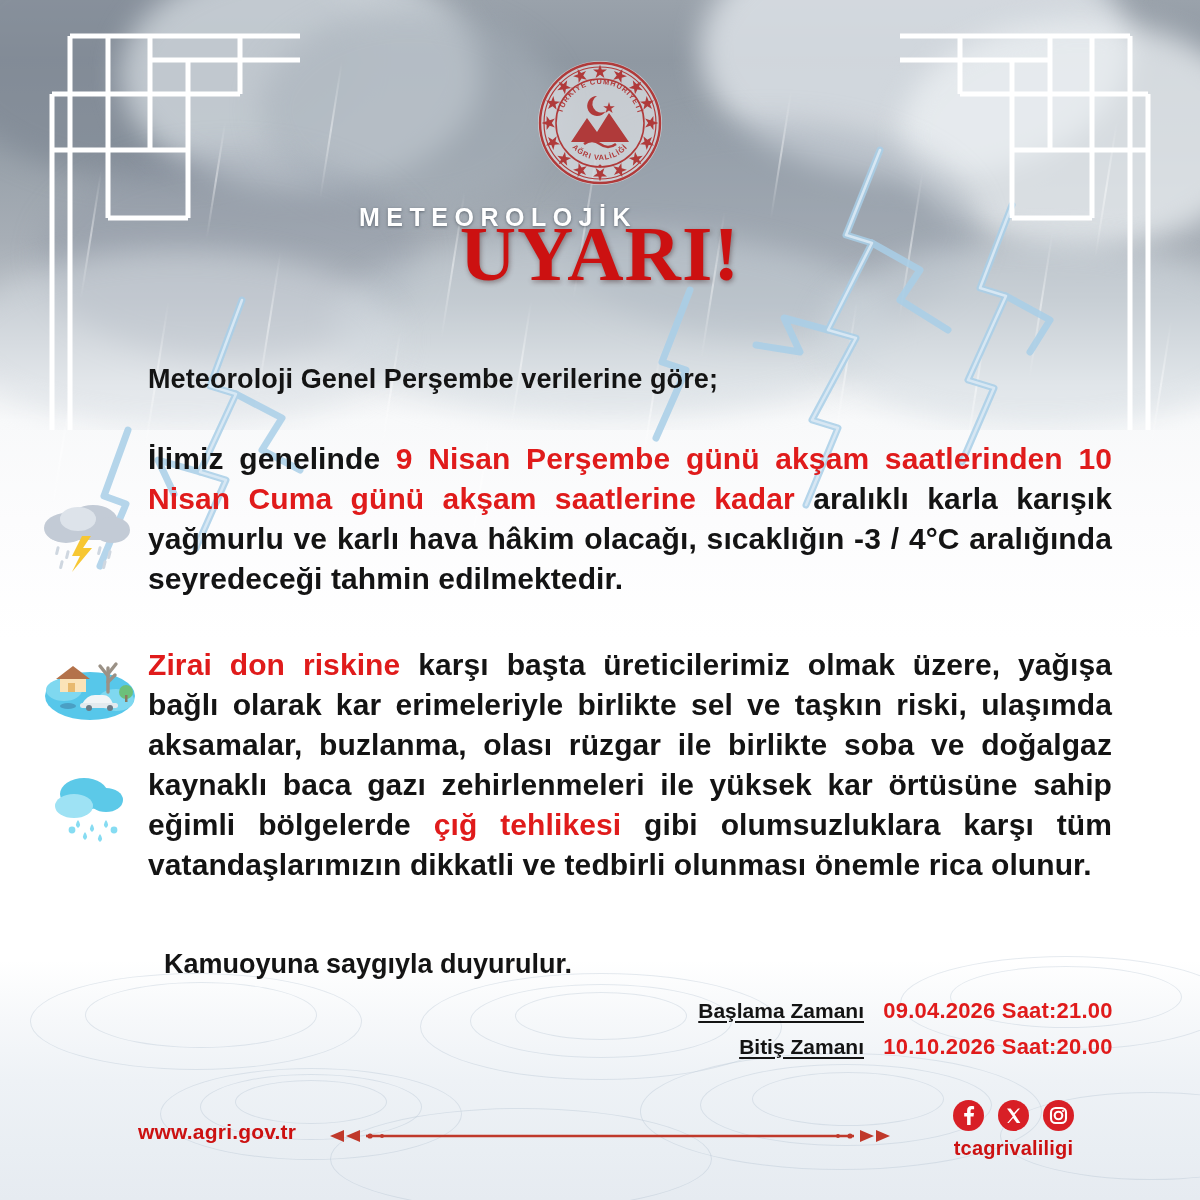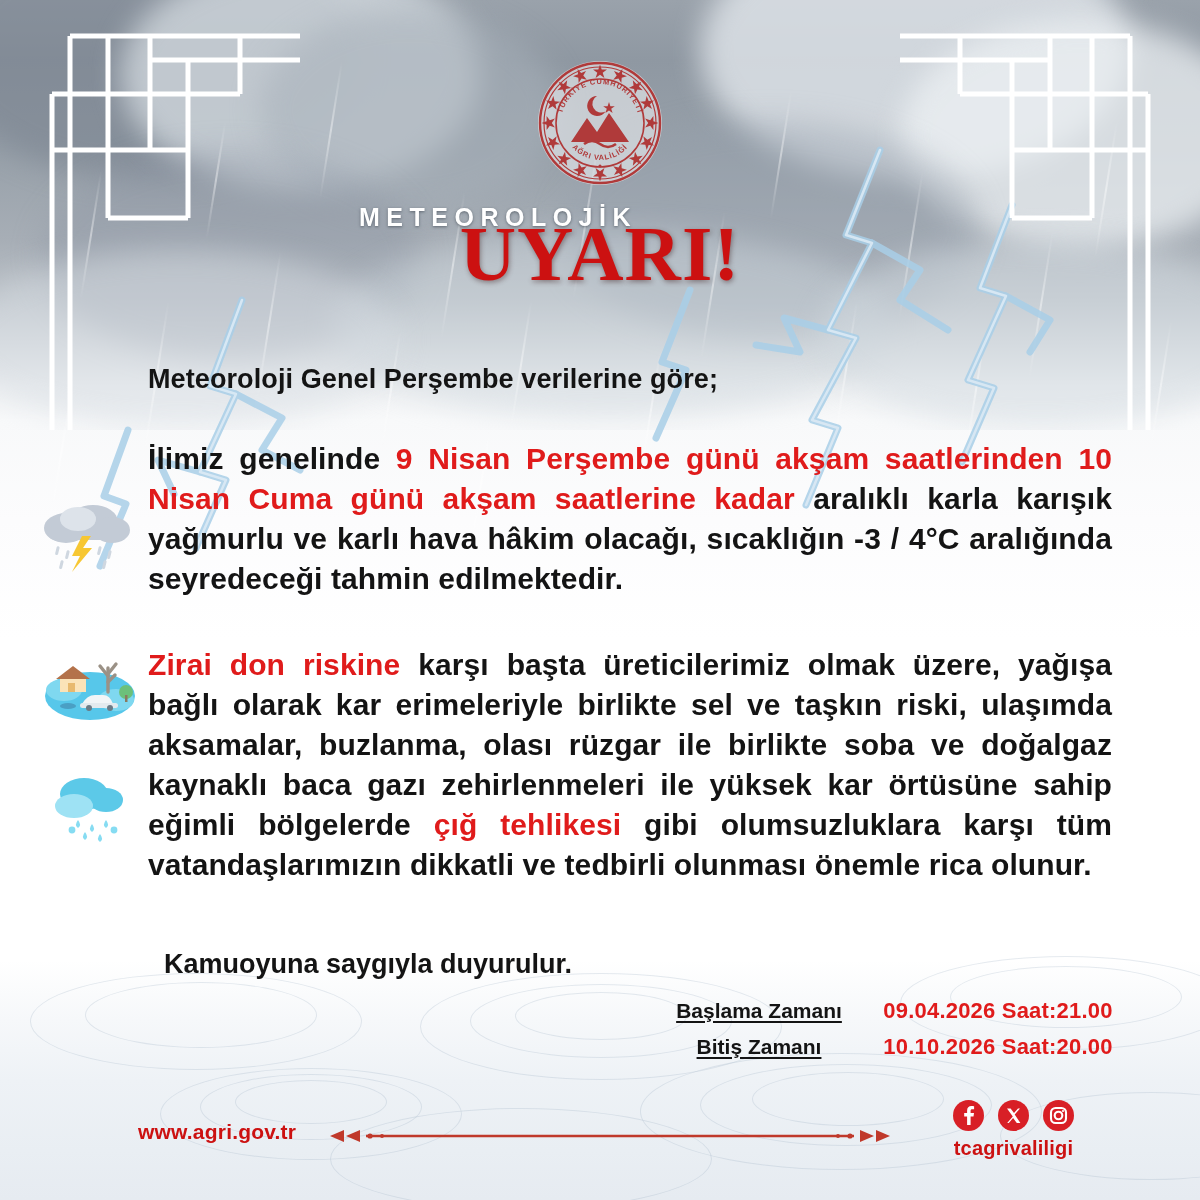--- a/index.html
+++ b/index.html
@@ -87,21 +87,21 @@
 
   
   .wicon{position:absolute;width:96px;height:78px;}
 
   
   .times{position:absolute;right:68px;top:998px;}
   .trow{display:flex;align-items:baseline;justify-content:flex-end;margin-bottom:10px;}
   .tlabel{
     font-size:21px;font-weight:bold;color:#141414;
     text-decoration:underline;text-underline-offset:3px;
-    width:210px;text-align:center;
+    width:210px;text-align:right;
   }
   .tvalue{
     font-size:22px;font-weight:bold;color:#e01b1b;
     width:268px;text-align:center;letter-spacing:.2px;
   }
 
   
   .footer{position:absolute;left:0;bottom:0;width:1200px;height:120px;}
   .site{
     position:absolute;left:138px;top:40px;

